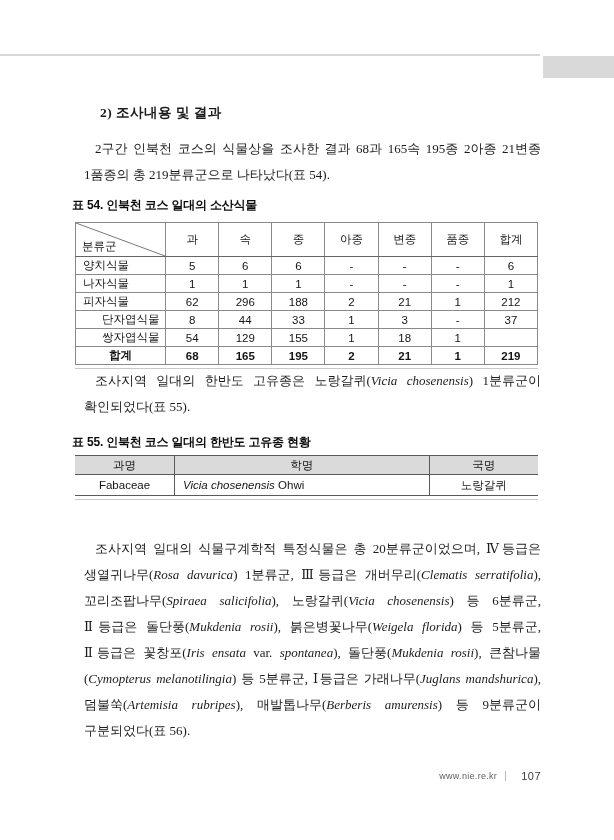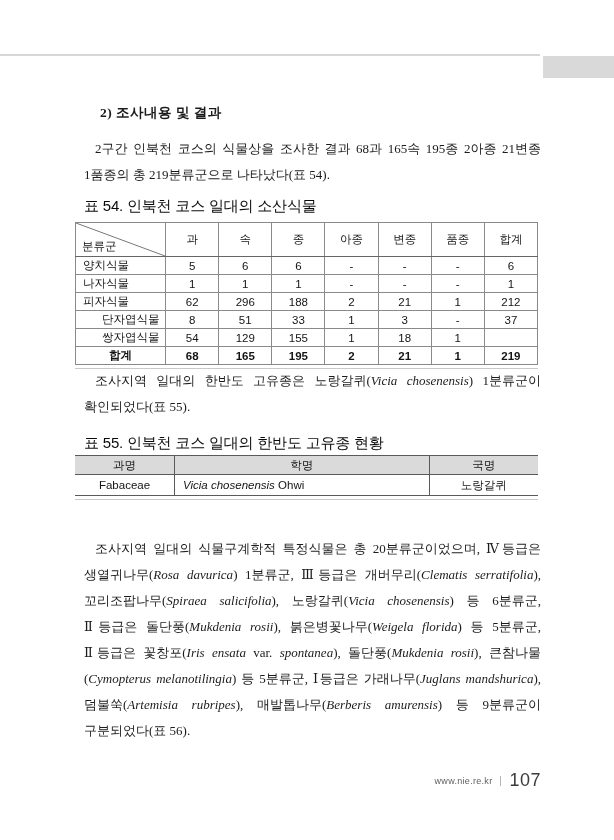--- a/index.html
+++ b/index.html
@@ -41,23 +41,23 @@
     font-size:13px;line-height:26px;
     text-align:justify;text-indent:11px;
     word-break:keep-all;
   }
   .para .it{font-style:italic;}
   #p1{top:136px;}
   #p2{top:368px;}
   #p3{top:536px;}
   
   .caption{
-    position:absolute;left:84px;
-    font-family:"Liberation Sans","DejaVu Sans",sans-serif;
-    font-size:15px;font-weight:normal;color:#0a0a0a;letter-spacing:-0.2px;
+    position:absolute;left:72px;
+    font-family:"Liberation Sans","DejaVu Sans",sans-serif;
+    font-size:12px;font-weight:bold;color:#0a0a0a;letter-spacing:-0.2px;
   }
   #cap54{top:197px;}
   #cap55{top:434px;}
   
   .tbl-wrap{
     position:absolute;left:75px;width:463px;
     border-bottom:1px solid #c9c9c9;
     padding-bottom:3px;
   }
   #t54wrap{top:222px;}
@@ -95,21 +95,21 @@
   #t55 td.sci{text-align:left;padding-left:8px;}
   #t55 .it{font-style:italic;}
   
   .footer{
     position:absolute;top:770px;right:73px;
     display:flex;align-items:center;gap:8px;
     font-family:"Liberation Sans","DejaVu Sans",sans-serif;
   }
   .footer .url{font-size:9px;color:#5f5f5f;letter-spacing:0.3px;}
   .footer .div{width:1px;height:10px;background:#b5b5b5;}
-  .footer .pageno{font-size:18px;color:#3c3c3c;letter-spacing:0.5px;}
+  .footer .pageno{font-size:11px;color:#3c3c3c;letter-spacing:0.5px;margin-left:7px;}
 </style>
 </head>
 <body>
 
 <div class="page">
 
   <div class="head-rule"></div>
   <div class="head-box"></div>
 
   <h2 class="section-title">2) 조사내용 및 결과</h2>
@@ -164,21 +164,21 @@
             <td>296</td>
             <td>188</td>
             <td>2</td>
             <td>21</td>
             <td>1</td>
             <td>212</td>
           </tr>
           <tr>
             <td class="label indent">단자엽식물</td>
             <td>8</td>
-            <td>51</td>
+            <td>44</td>
             <td>33</td>
             <td>1</td>
             <td>3</td>
             <td>-</td>
             <td>37</td>
           </tr>
           <tr>
             <td class="label indent">쌍자엽식물</td>
             <td>54</td>
             <td>129</td>

